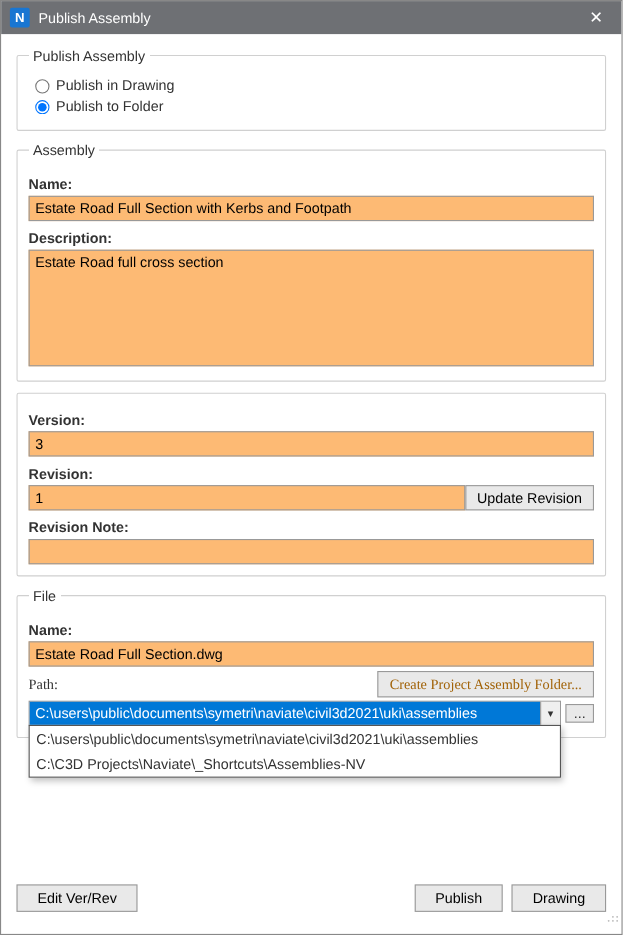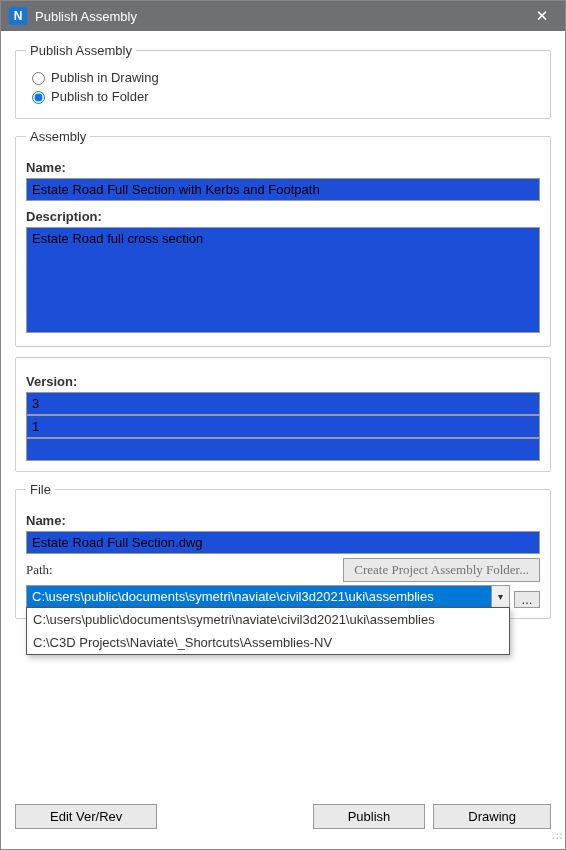--- a/index.html
+++ b/index.html
@@ -52,39 +52,39 @@
   display: flex; align-items: flex-end; margin: 4px 0 4px 6px;
 }
 .radio-row input[type=radio] { margin-right: 6px; }
 label.field-label { display: block; margin: 8px 0 3px 0; font-weight: bold; }
 input[type=text], textarea {
   width: 100%;
   border: 1px solid #999;
   padding: 3px 5px;
   font-family: inherit;
   font-size: 13px;
-  background: #1d4ed8;
+  background: #fdba74;
 }
 textarea { resize: none; height: 106px; }
 .row { display: flex; align-items: stretch; gap: 0; }
 .row input[type=text] { flex: 1; }
 .btn {
   background: #e9e9e9;
   border: 1px solid #999;
   padding: 3px 10px;
   font-family: inherit;
   font-size: 13px;
   cursor: pointer;
 }
 .path-header {
   display: flex; align-items: center; justify-content: space-between;
   margin: 4px 0 3px 0;
   font-family: Liberation Serif, serif;
 }
-.path-row { display: flex; align-items: flex-end; gap: 4px; }
+.path-row { display: flex; align-items: center; gap: 4px; }
 .combo {
   flex: 1;
   display: flex;
   border: 1px solid #999;
   position: relative;
 }
 .combo-input {
   flex: 1;
   border: none;
   padding: 3px 5px;
@@ -121,21 +121,21 @@
 .dropdown-item {
   padding: 4px 6px;
   cursor: pointer;
 }
 .footer {
   position: absolute;
   left: 14px; right: 14px; bottom: 20px;
   display: flex; align-items: center;
 }
 .footer .spacer { flex: 1; }
-.footer .btn { padding: 4px 34px; margin-left: 8px; }
+.footer .btn { padding: 4px 18px; margin-left: 8px; }
 .footer .btn.edit { margin-left: 0; }
 .resize-grip {
   position: absolute;
   right: 3px; bottom: 3px;
   width: 14px; height: 14px;
   color: #bbb;
   font-size: 6px;
   line-height: 4px;
   text-align: right;
 }
@@ -168,33 +168,36 @@
     <legend>Assembly</legend>
     <label class="field-label">Name:</label>
     <input type="text" value="Estate Road Full Section with Kerbs and Footpath" style="">
     <label class="field-label">Description:</label>
     <textarea style="">Estate Road full cross section</textarea>
   </fieldset>
 
   <fieldset>
     <label class="field-label">Version:</label>
     <input type="text" value="3" style="">
+    <label class="field-label">Revision:</label>
     <div class="row">
       <input type="text" value="1" style="">
-    </div>
+      <button class="btn">Update Revision</button>
+    </div>
+    <label class="field-label">Revision Note:</label>
     <input type="text" value="" style="">
   </fieldset>
 
   <fieldset>
     <legend>File</legend>
     <label class="field-label">Name:</label>
     <input type="text" value="Estate Road Full Section.dwg" style="">
     <div class="path-header">
       <span>Path:</span>
-      <button class="btn field-label-disabled" style="color:#737373;">Create Project Assembly Folder...</button>
+      <button class="btn field-label-disabled" style="color:#a16207;">Create Project Assembly Folder...</button>
     </div>
     <div class="path-row">
       <div class="combo">
         <input class="combo-input" value="C:\users\public\documents\symetri\naviate\civil3d2021\uki\assemblies" style="">
         <div class="combo-arrow">▾</div>
         <div class="dropdown">
           <div class="dropdown-item">C:\users\public\documents\symetri\naviate\civil3d2021\uki\assemblies</div>
           <div class="dropdown-item">C:\C3D Projects\Naviate\_Shortcuts\Assemblies-NV</div>
         </div>
       </div>

